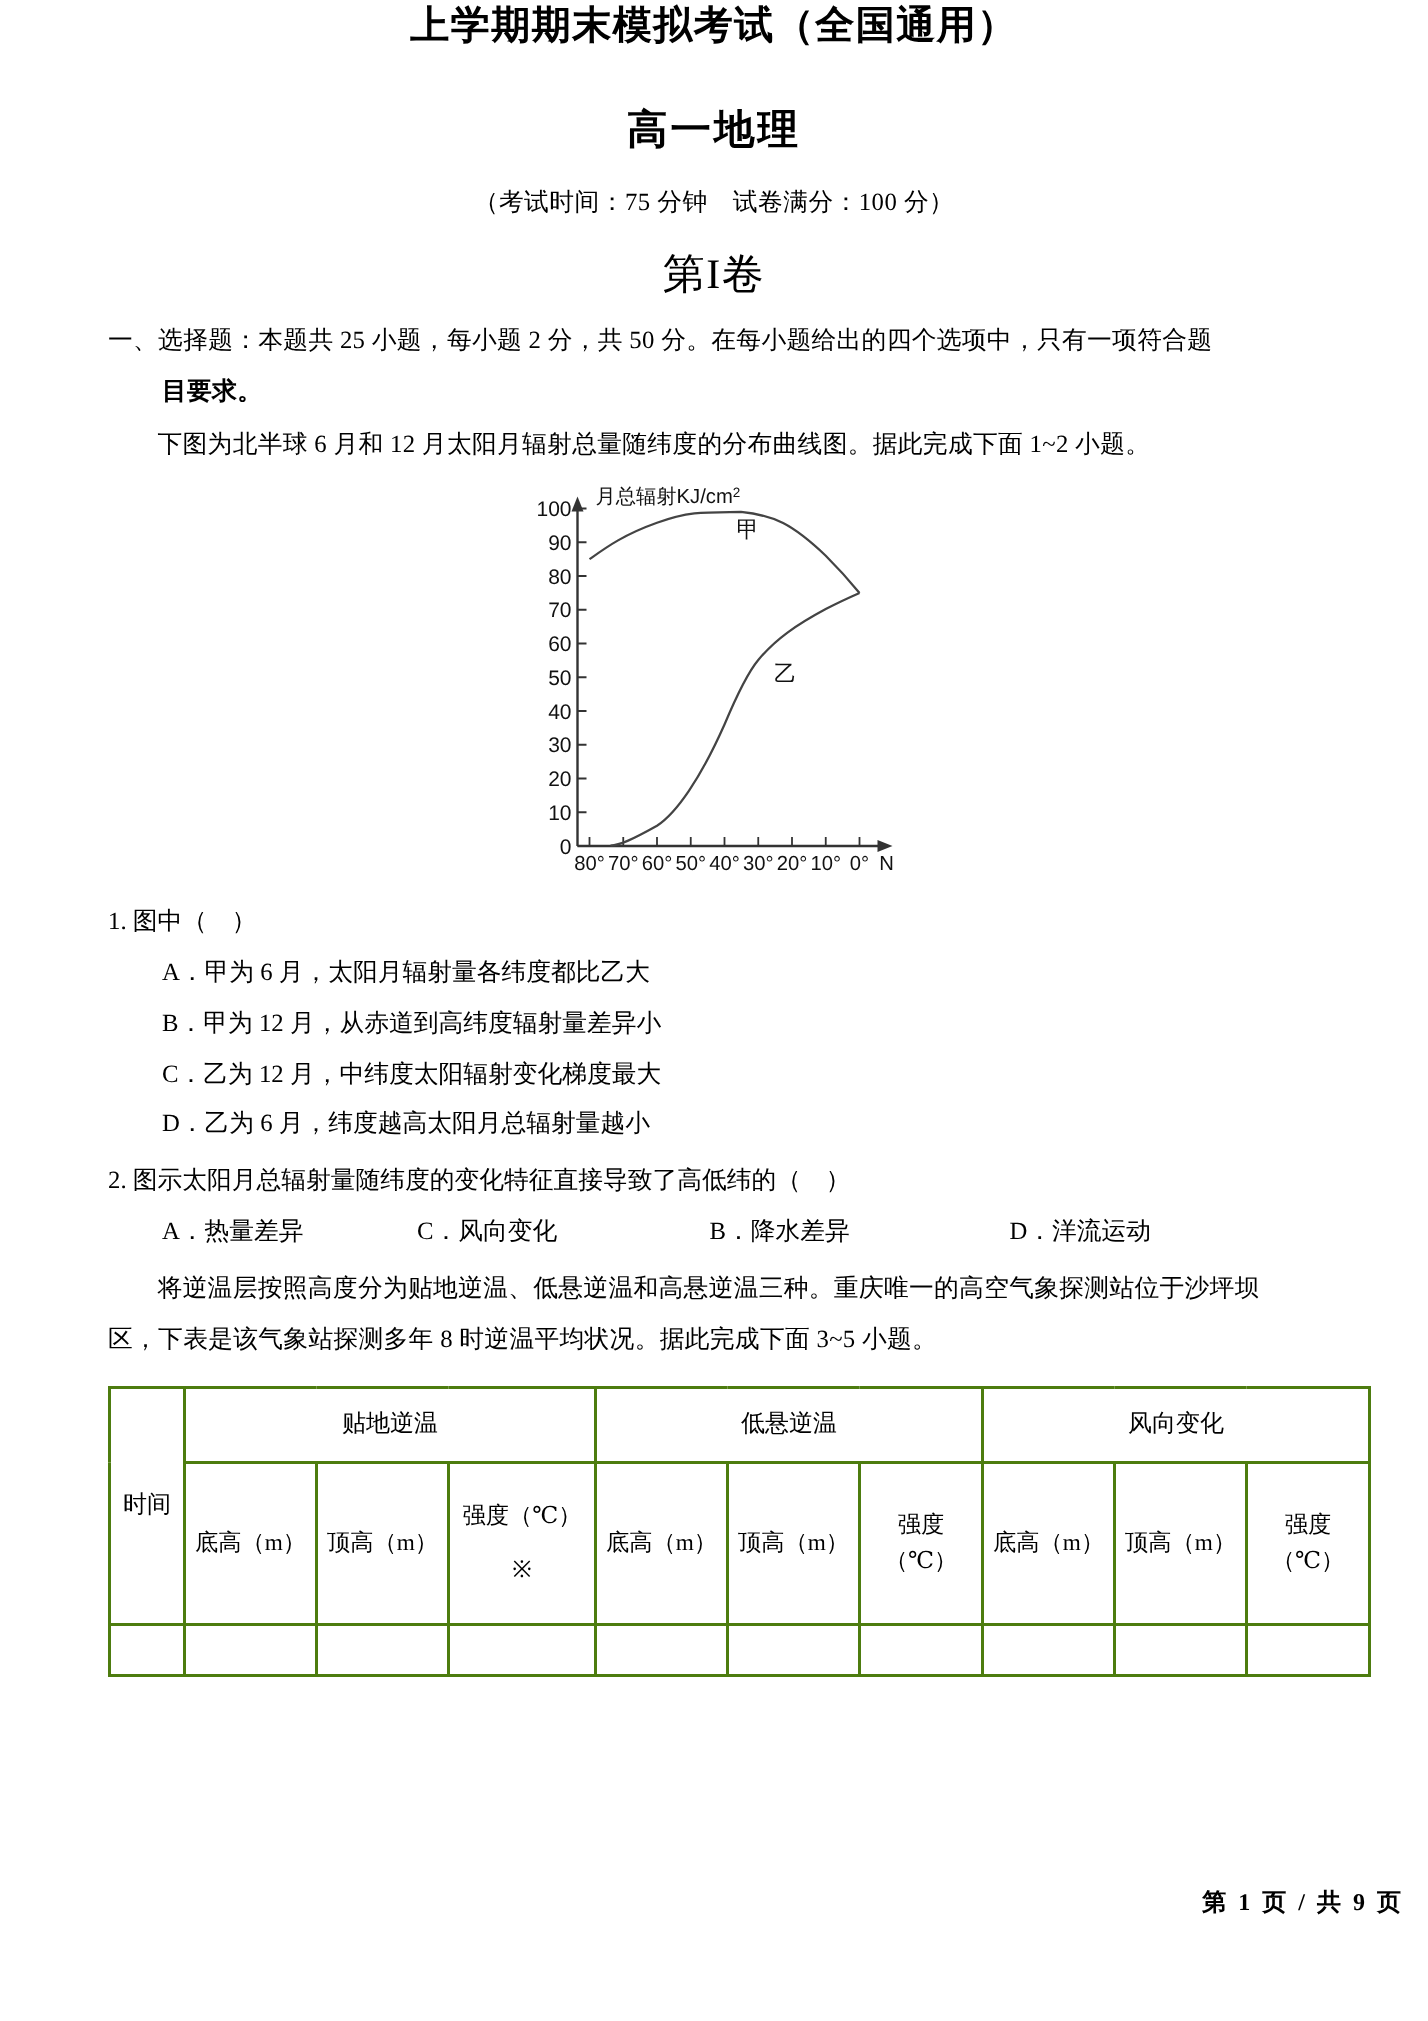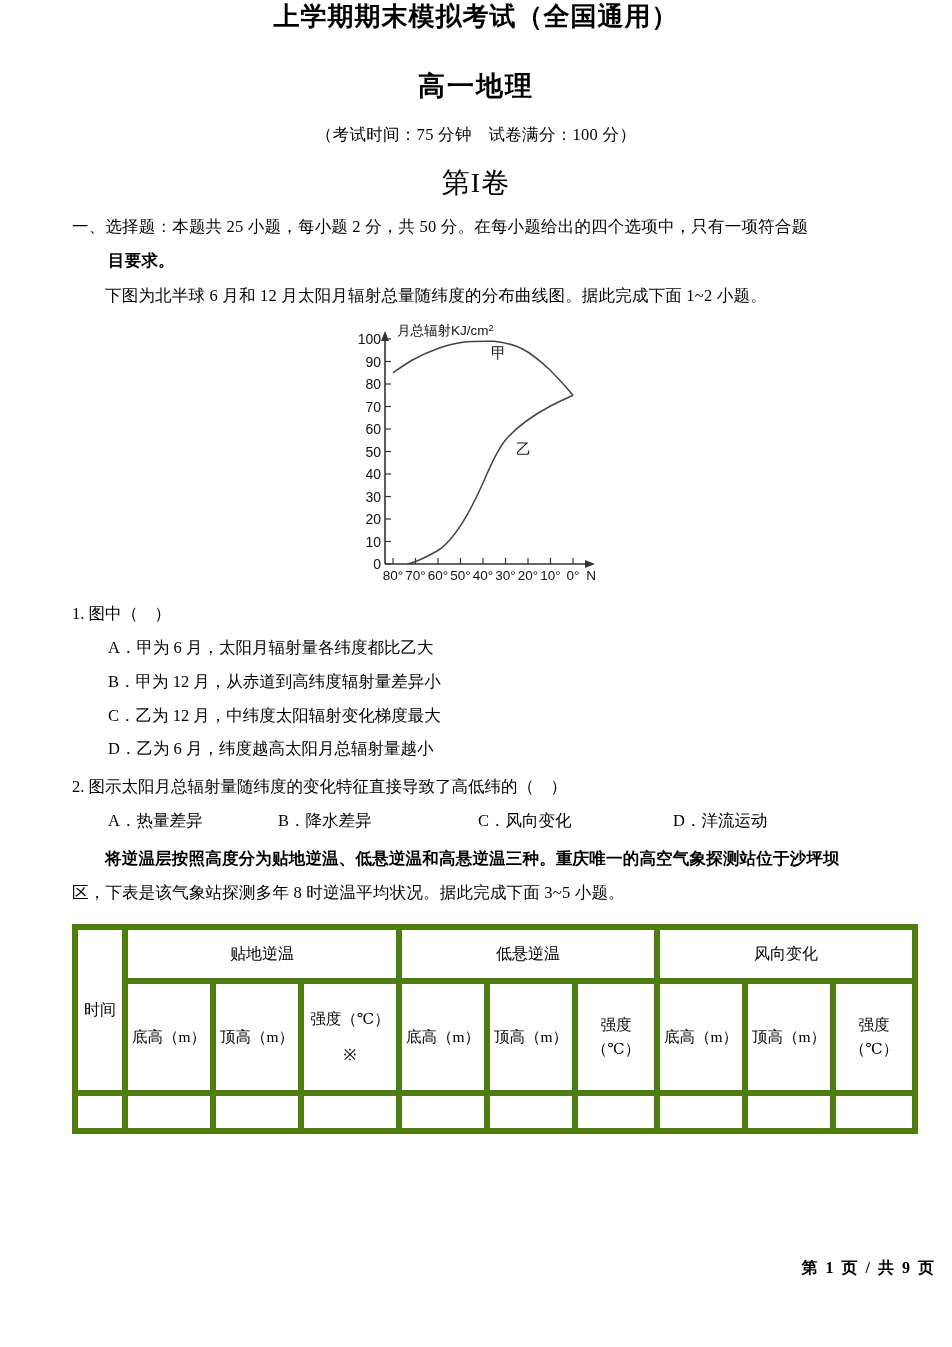--- a/index.html
+++ b/index.html
@@ -101,21 +101,21 @@
 
   
   .tbl-wrap { margin-top: 14px; }
   table.inv {
     border-collapse: collapse;
     width: 808px;
     table-layout: fixed;
     font-size: 15.5px;
   }
   table.inv td {
-    border: 6px solid #4d7c0f;
+    border: 2px solid #4d7c0f;
     text-align: center;
     vertical-align: middle;
     padding: 2px 1px;
     line-height: 1.5;
   }
   table.inv td.grp {
     height: 44px;
     font-size: 16px;
   }
   table.inv td.sub {
@@ -248,28 +248,28 @@
     <div class="q-opt">D．乙为 6 月，纬度越高太阳月总辐射量越小</div>
   </div>
 
   <div style="margin-top:2px;">
     <div class="q-stem">
       <span>2.</span>
       <span>图示太阳月总辐射量随纬度的变化特征直接导致了高低纬的（　）</span>
     </div>
     <div class="q-opt-row">
       <span class="cell opt-w1">A．热量差异</span>
+      <span class="cell opt-w3">C．风向变化</span>
       <span class="cell opt-w2">B．降水差异</span>
-      <span class="cell opt-w3">C．风向变化</span>
       <span class="cell">D．洋流运动</span>
     </div>
   </div>
 
   <div class="para" style="margin-top:4px;">
-    <div style="text-indent:2em;font-weight:bold;">将逆温层按照高度分为贴地逆温、低悬逆温和高悬逆温三种。重庆唯一的高空气象探测站位于沙坪坝</div>
+    <div style="text-indent:2em;">将逆温层按照高度分为贴地逆温、低悬逆温和高悬逆温三种。重庆唯一的高空气象探测站位于沙坪坝</div>
     <div>区，下表是该气象站探测多年 8 时逆温平均状况。据此完成下面 3~5 小题。</div>
   </div>
 
   <div class="tbl-wrap">
     <table class="inv">
       <colgroup>
         <col style="width:50px">
         <col style="width:88px">
           <col style="width:88px">
           <col style="width:98px">

